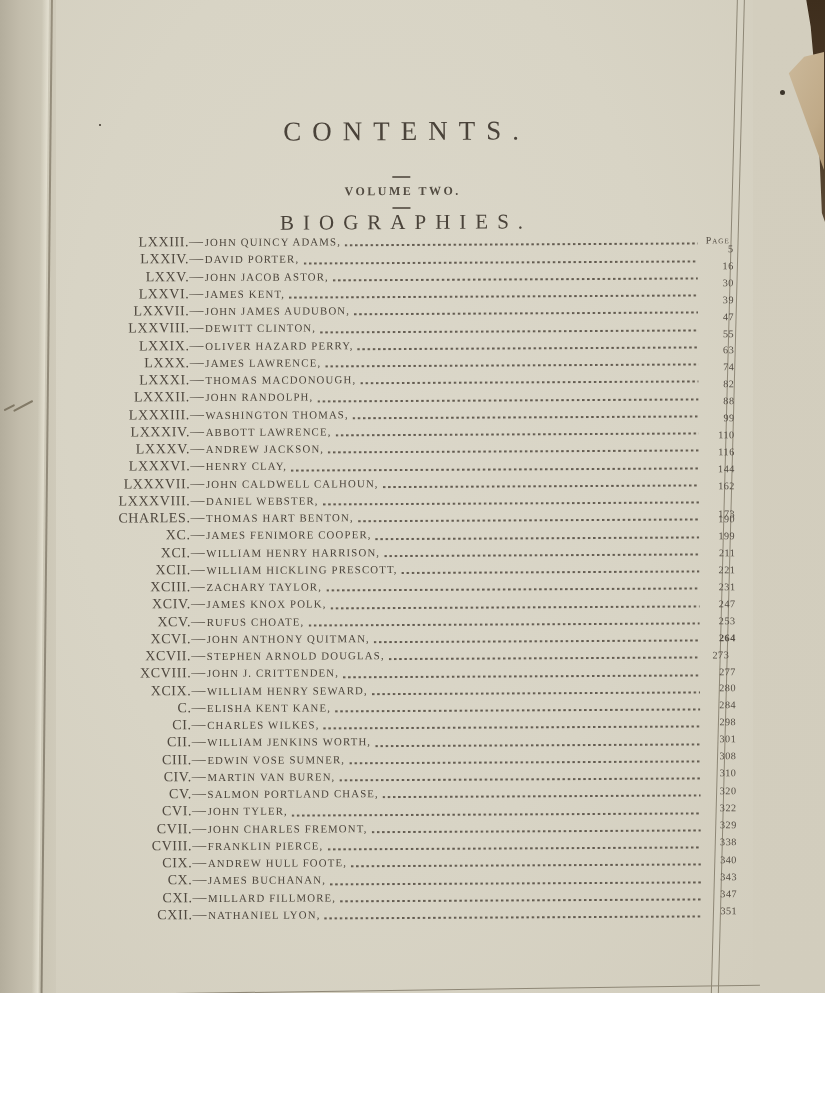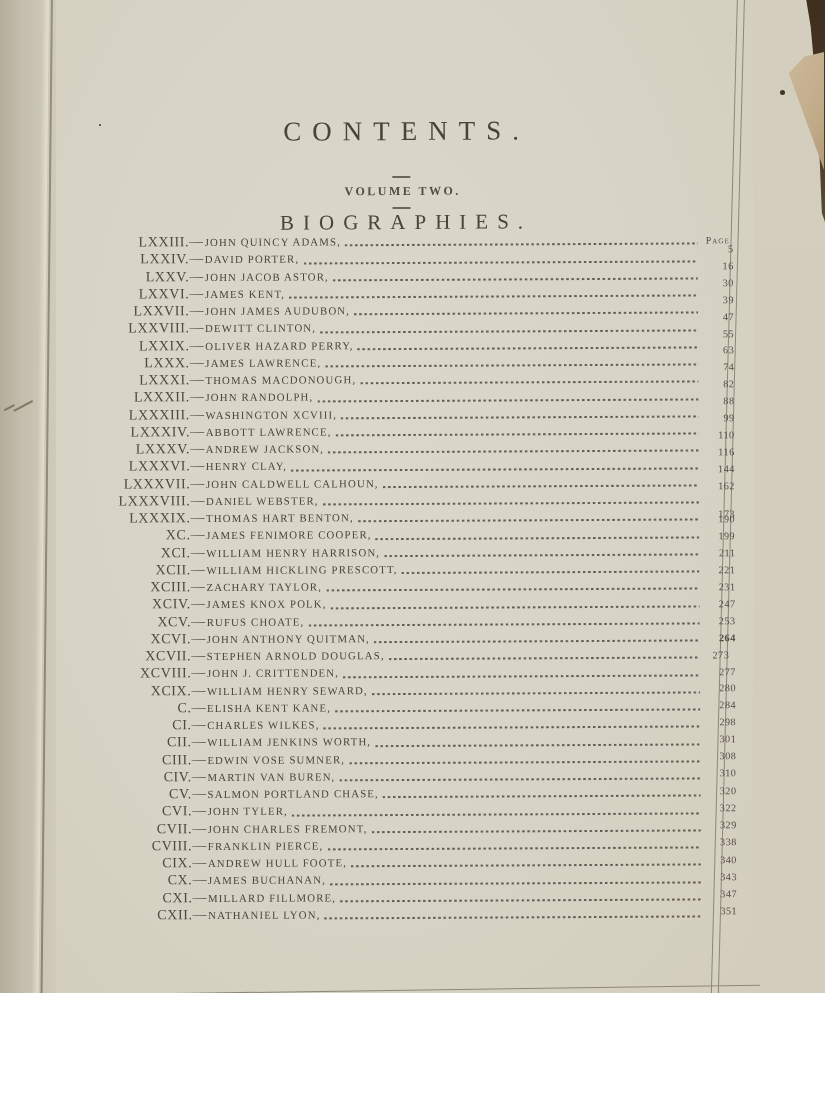--- a/index.html
+++ b/index.html
@@ -223,21 +223,21 @@
 
   <div class="toc-row">
     <span class="toc-num">LXXXII.—</span>
     <span class="toc-name">JOHN RANDOLPH,</span>
     <span class="toc-leader"></span>
     <span class="toc-page" style="top: 5.85px;">88</span>
   </div>
 
   <div class="toc-row">
     <span class="toc-num">LXXXIII.—</span>
-    <span class="toc-name">WASHINGTON XCVIII,</span>
+    <span class="toc-name">WASHINGTON THOMAS,</span>
     <span class="toc-leader"></span>
     <span class="toc-page" style="top: 5.5px;">99</span>
   </div>
 
   <div class="toc-row">
     <span class="toc-num">LXXXIV.—</span>
     <span class="toc-name">ABBOTT LAWRENCE,</span>
     <span class="toc-leader"></span>
     <span class="toc-page" style="top: 5.15px;">110</span>
   </div>
@@ -264,21 +264,21 @@
   </div>
 
   <div class="toc-row">
     <span class="toc-num">LXXXVIII.—</span>
     <span class="toc-name">DANIEL WEBSTER,</span>
     <span class="toc-leader"></span>
     <span class="toc-page" style="top: 15px;">173</span>
   </div>
 
   <div class="toc-row">
-    <span class="toc-num">LXXXIX.—</span>
+    <span class="toc-num">CHARLES.—</span>
     <span class="toc-name">THOMAS HART BENTON,</span>
     <span class="toc-leader"></span>
     <span class="toc-page" style="top: 3.4px;">190</span>
   </div>
 
   <div class="toc-row">
     <span class="toc-num">XC.—</span>
     <span class="toc-name">JAMES FENIMORE COOPER,</span>
     <span class="toc-leader"></span>
     <span class="toc-page" style="top: 3.05px;">199</span>

